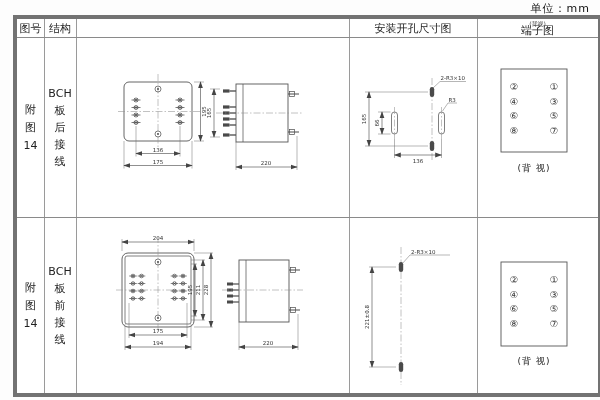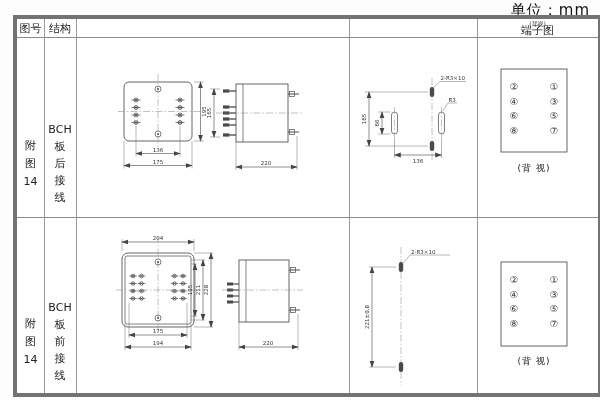--- a/index.html
+++ b/index.html
@@ -1,26 +1,26 @@
 <!DOCTYPE html>
 <html><head>
 <meta charset="utf-8">
 <style>
   html,body{margin:0;padding:0;background:#fff;}
   .page{position:relative;width:600px;height:400px;background:#fdfdfd;
         font-family:"DejaVu Sans","Liberation Sans",sans-serif;color:#222;overflow:hidden;}
-  .unit{position:absolute;top:1px;right:10px;font-size:15px;color:#111;letter-spacing:1px;}
+  .unit{position:absolute;top:1px;right:10px;font-size:11px;color:#111;letter-spacing:1px;}
   .tbl{position:absolute;left:13px;top:15px;width:581px;height:374px;border:4px solid #737373;background:#fff;}
   .vl{position:absolute;top:0;bottom:0;width:1px;background:#9a9a9a;}
   .hl{position:absolute;left:0;right:0;height:1px;background:#8a8a8a;}
   .hc{position:absolute;top:0;height:18px;display:flex;align-items:center;justify-content:center;
       font-size:11px;color:#222;white-space:nowrap;}
   .cell{position:absolute;overflow:hidden;}
   .vcell{display:flex;flex-direction:column;align-items:center;justify-content:center;
-         font-size:11px;color:#222;line-height:1;margin-top:36px;}
+         font-size:11px;color:#222;line-height:1;}
   .vcell span{display:block;}
   .gap6 span{margin:3.5px 0;}
   .term-head{flex-direction:column;line-height:1;align-items:center;}
   .term-note{font-size:6px;color:#444;margin-bottom:-2px;}
   svg{display:block;}
   .ln{fill:none;stroke:#555;stroke-width:0.9;}
   .ln2{fill:none;stroke:#555;stroke-width:0.75;}
   .cl{fill:none;stroke:#8f8f8f;stroke-width:0.55;stroke-dasharray:7 2 1.5 2;}
   .xl{fill:none;stroke:#6d6d6d;stroke-width:0.5;}
   .dim{fill:none;stroke:#444;stroke-width:0.6;}
@@ -38,20 +38,21 @@
 
     <div class="vl" style="left:27px"></div>
     <div class="vl" style="left:59px"></div>
     <div class="vl" style="left:332px"></div>
     <div class="vl" style="left:460px"></div>
     <div class="hl" style="top:18px"></div>
     <div class="hl" style="top:198px"></div>
 
     <div class="hc" style="left:0;width:27px">图号</div>
     <div class="hc" style="left:27px;width:32px">结构</div>
+    <div class="hc" style="left:332px;width:128px">安装开孔尺寸图</div>
     <div class="hc term-head" style="left:460px;width:121px">
       <span class="term-note">(背视)</span>
       <span>端子图</span>
     </div>
 
     <div class="cell vcell gap6" style="left:0;top:18px;width:27px;height:180px">
       <span>附</span>
       <span>图</span>
       <span>14</span>
     </div>

